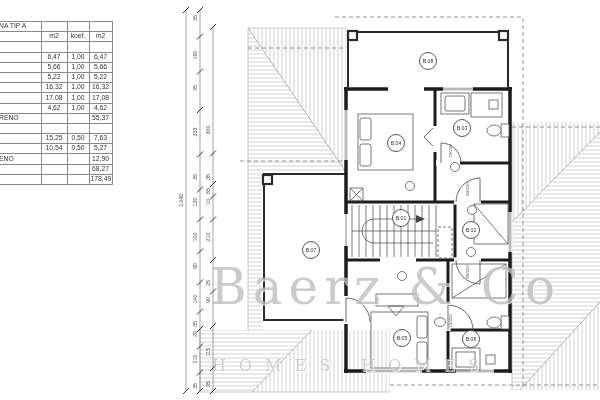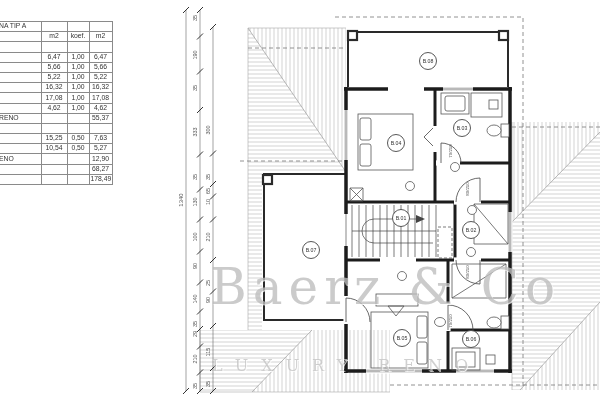--- a/index.html
+++ b/index.html
@@ -405,14 +405,14 @@
         <tr>
           <td class="lbl"></td>
           <td class="num"></td>
           <td class="num"></td>
           <td class="num">178,49</td>
         </tr>
       </tbody>
   </table>
 
   <div class="wm" id="wm-brand">Baerz &amp; Co</div>
-  <div class="wm" id="wm-tagline">LUXURY RENO</div>
+  <div class="wm" id="wm-tagline">HOMES HOMES</div>
 </div>
 
 </body></html>

